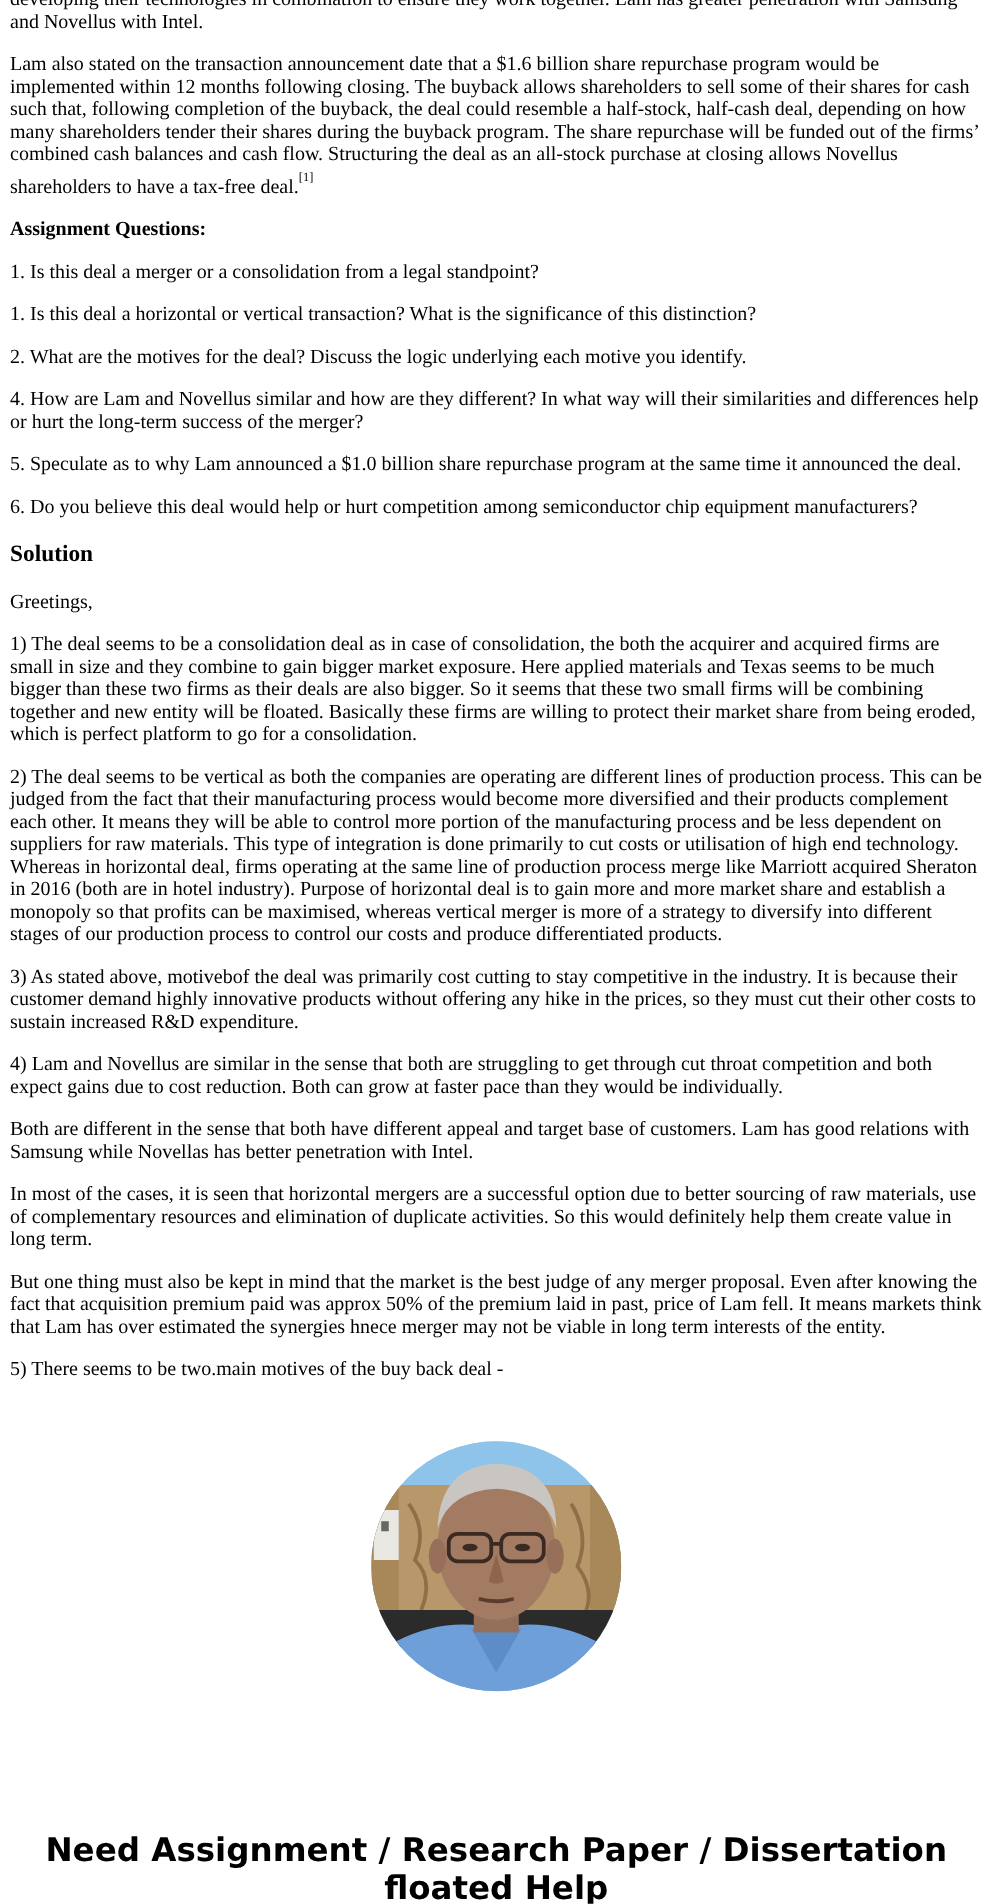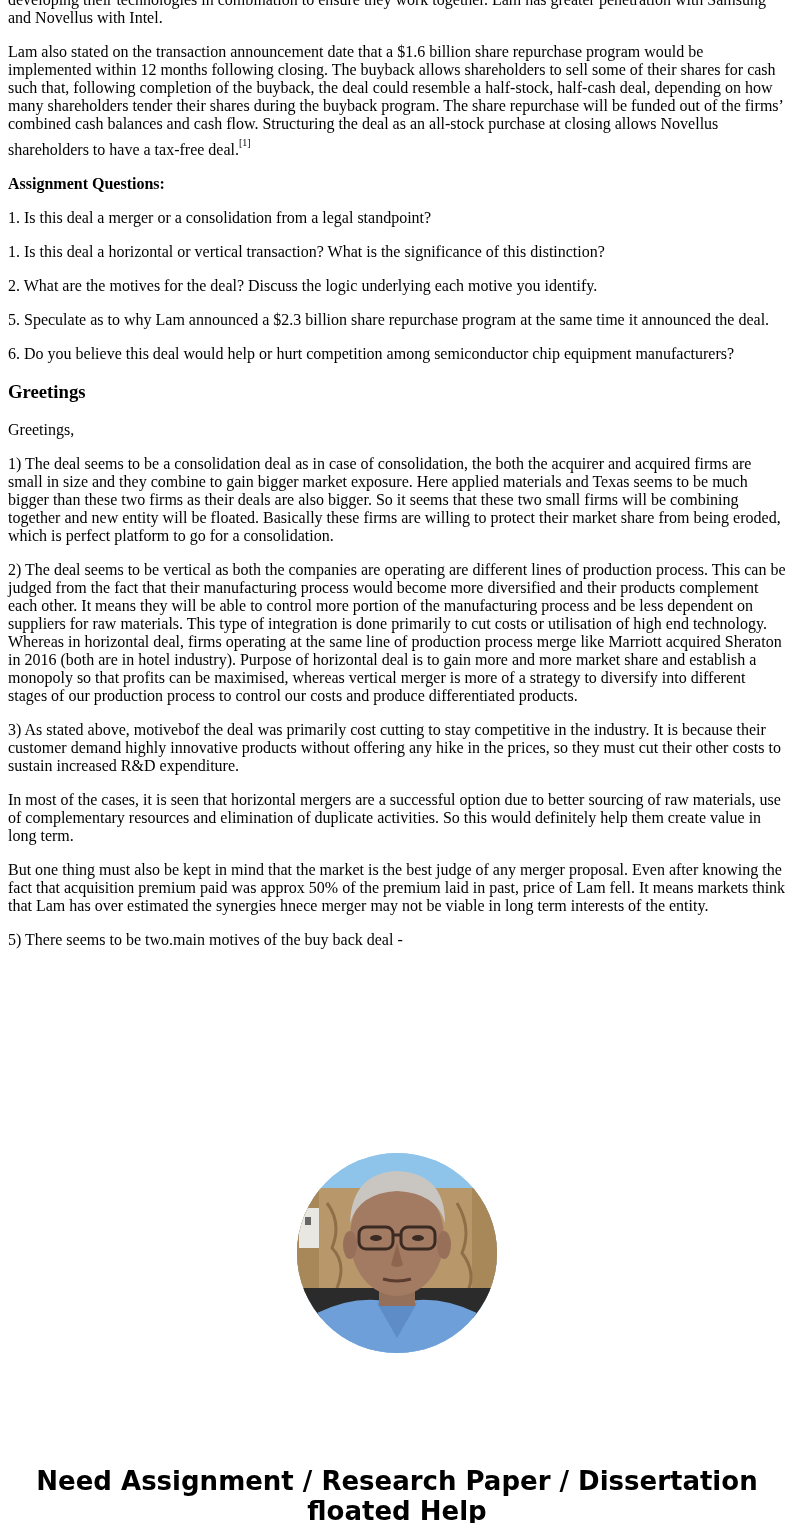--- a/index.html
+++ b/index.html
@@ -89,30 +89,33 @@
   <p class="footnote-para">
     <span>Lam also stated on the transaction announcement date that a $1.6 billion share repurchase program would be implemented within 12 months following closing. The buyback allows shareholders to sell some of their shares for cash such that, following completion of the buyback, the deal could resemble a half-stock, half-cash deal, depending on how many shareholders tender their shares during the buyback program. The share repurchase will be funded out of the firms’ combined cash balances and cash flow. Structuring the deal as an all-stock purchase at closing allows Novellus</span>
     <span class="last-line"><span>shareholders to have a tax-free deal.</span><sup>[1]</sup></span>
   </p>
 
   <p class="bold">Assignment Questions:</p>
 
   <p>1. Is this deal a merger or a consolidation from a legal standpoint?</p>
   <p>1. Is this deal a horizontal or vertical transaction? What is the significance of this distinction?</p>
   <p>2. What are the motives for the deal? Discuss the logic underlying each motive you identify.</p>
-  <p>5. Speculate as to why Lam announced a $2.3 billion share repurchase program at the same time it announced the deal.</p>
+  <p>4. How are Lam and Novellus similar and how are they different? In what way will their similarities and differences help or hurt the long-term success of the merger?</p>
+  <p>5. Speculate as to why Lam announced a $1.0 billion share repurchase program at the same time it announced the deal.</p>
   <p>6. Do you believe this deal would help or hurt competition among semiconductor chip equipment manufacturers?</p>
 
-  <h3 class="solution-heading">Greetings</h3>
+  <h3 class="solution-heading">Solution</h3>
 
   <p>Greetings,</p>
 
   <p>1) The deal seems to be a consolidation deal as in case of consolidation, the both the acquirer and acquired firms are small in size and they combine to gain bigger market exposure. Here applied materials and Texas seems to be much bigger than these two firms as their deals are also bigger. So it seems that these two small firms will be combining together and new entity will be floated. Basically these firms are willing to protect their market share from being eroded, which is perfect platform to go for a consolidation.</p>
   <p>2) The deal seems to be vertical as both the companies are operating are different lines of production process. This can be judged from the fact that their manufacturing process would become more diversified and their products complement each other. It means they will be able to control more portion of the manufacturing process and be less dependent on suppliers for raw materials. This type of integration is done primarily to cut costs or utilisation of high end technology. Whereas in horizontal deal, firms operating at the same line of production process merge like Marriott acquired Sheraton in 2016 (both are in hotel industry). Purpose of horizontal deal is to gain more and more market share and establish a monopoly so that profits can be maximised, whereas vertical merger is more of a strategy to diversify into different stages of our production process to control our costs and produce differentiated products.</p>
   <p>3) As stated above, motivebof the deal was primarily cost cutting to stay competitive in the industry. It is because their customer demand highly innovative products without offering any hike in the prices, so they must cut their other costs to sustain increased R&amp;D expenditure.</p>
+  <p>4) Lam and Novellus are similar in the sense that both are struggling to get through cut throat competition and both expect gains due to cost reduction. Both can grow at faster pace than they would be individually.</p>
+  <p>Both are different in the sense that both have different appeal and target base of customers. Lam has good relations with Samsung while Novellas has better penetration with Intel.</p>
   <p>In most of the cases, it is seen that horizontal mergers are a successful option due to better sourcing of raw materials, use of complementary resources and elimination of duplicate activities. So this would definitely help them create value in long term.</p>
   <p>But one thing must also be kept in mind that the market is the best judge of any merger proposal. Even after knowing the fact that acquisition premium paid was approx 50% of the premium laid in past, price of Lam fell. It means markets think that Lam has over estimated the synergies hnece merger may not be viable in long term interests of the entity.</p>
   <p>5) There seems to be two.main motives of the buy back deal -</p>
 </div>
 
 <div class="avatar-wrap">
   <svg width="200" height="200" viewBox="0 0 200 200" xmlns="http://www.w3.org/2000/svg">
 
     <rect x="0" y="0" width="200" height="200" fill="#8ec3ea"></rect>
 

